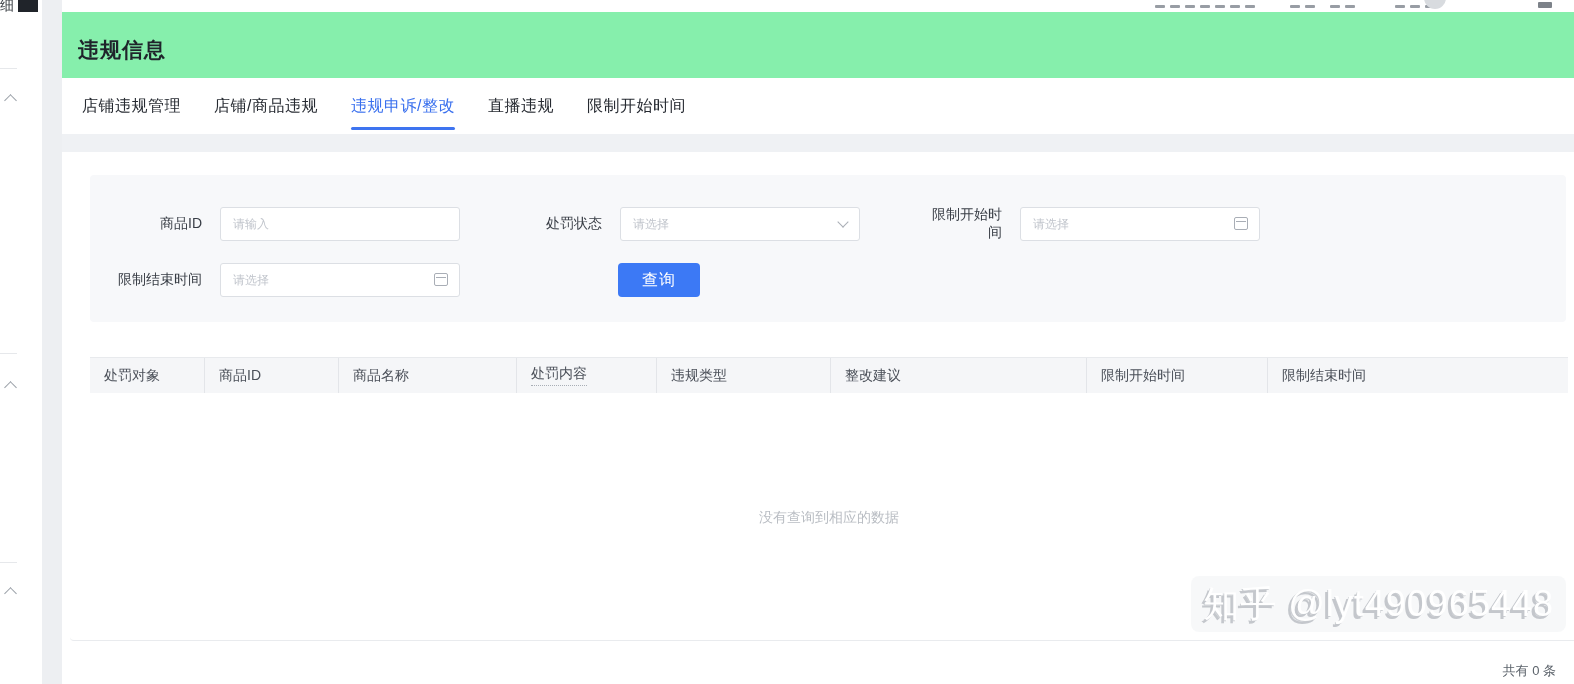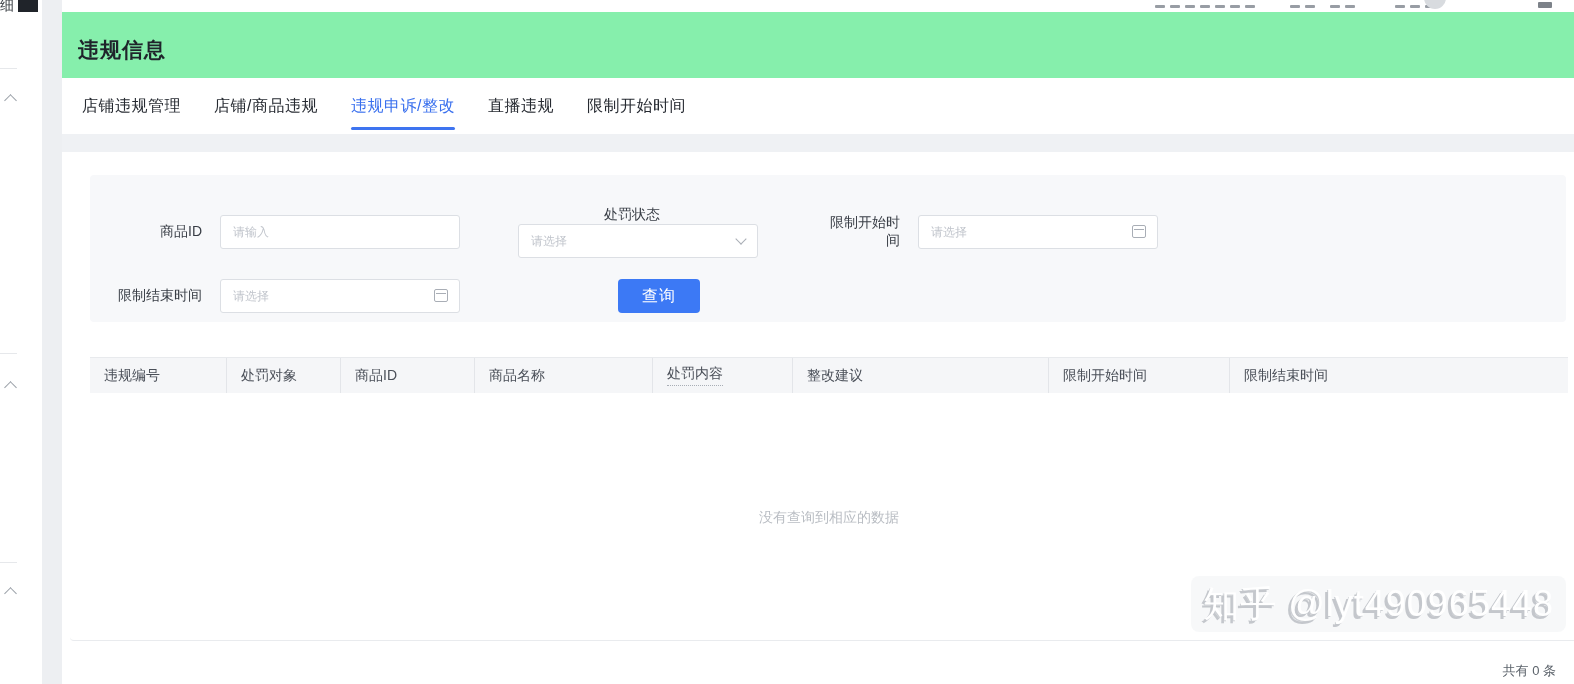--- a/index.html
+++ b/index.html
@@ -48,21 +48,21 @@
 
   
   .filter-card { position:absolute; left:20px; top:23px; width:1476px; height:147px;
     background:#f7f8fa; border-radius:4px; }
   .frow { display:flex; align-items:center; }
   .r1 { margin-top:31px; }
   .r2 { margin-top:21px; }
   .fgroup { display:flex; align-items:center; }
   .flabel { display:inline-block; text-align:right; font-size:14px; color:#383d45; padding-right:18px; }
   .lw130 { width:130px; } .lw140 { width:140px; }
-  .g2 { margin-left:58px;flex-direction:column; } .g3 { margin-left:60px; }
+  .g2 { margin-left:80px; } .g3 { margin-left:60px; }
   .ctrl { position:relative; width:240px; height:34px; }
   .ctrl input { width:100%; height:100%; border:1px solid #dcdfe4; border-radius:3px; background:#fff;
     font-size:12px; color:#333; padding:0 30px 0 12px; outline:none;
     font-family:"Liberation Sans","DejaVu Sans",sans-serif; }
   .ctrl input::placeholder { color:#c1c5cc; }
   .ctrl.plain input { padding-right:12px; }
   .chev-down { position:absolute; right:13px; top:11px; width:8px; height:8px;
     border-right:1.5px solid #a9aeb6; border-bottom:1.5px solid #a9aeb6; transform:rotate(45deg); }
   .cal-icon { position:absolute; right:12px; top:10px; width:14px; height:13px;
     border:1.2px solid #a9aeb6; border-radius:2px; }
@@ -178,35 +178,35 @@
           <div class="ctrl">
             <input readonly="" placeholder="请选择" style="">
             <span class="cal-icon"></span>
           </div>
         </div>
         <button class="search-btn">查询</button>
       </div>
     </div>
 
     <div class="thead">
-      <div class="th" style="width:136px">
-          <span>违规编号</span>
-        </div>
       <div class="th" style="width:114px">
           <span>处罚对象</span>
         </div>
       <div class="th" style="width:134px">
           <span>商品ID</span>
         </div>
       <div class="th" style="width:178px">
           <span>商品名称</span>
         </div>
       <div class="th" style="width:140px">
           <span class="th-dotted">处罚内容</span>
         </div>
+      <div class="th" style="width:174px">
+          <span>违规类型</span>
+        </div>
       <div class="th" style="width:256px">
           <span>整改建议</span>
         </div>
       <div class="th" style="width:181px">
           <span>限制开始时间</span>
         </div>
       <div class="th" style="width:165px">
           <span>限制结束时间</span>
         </div>
     </div>

